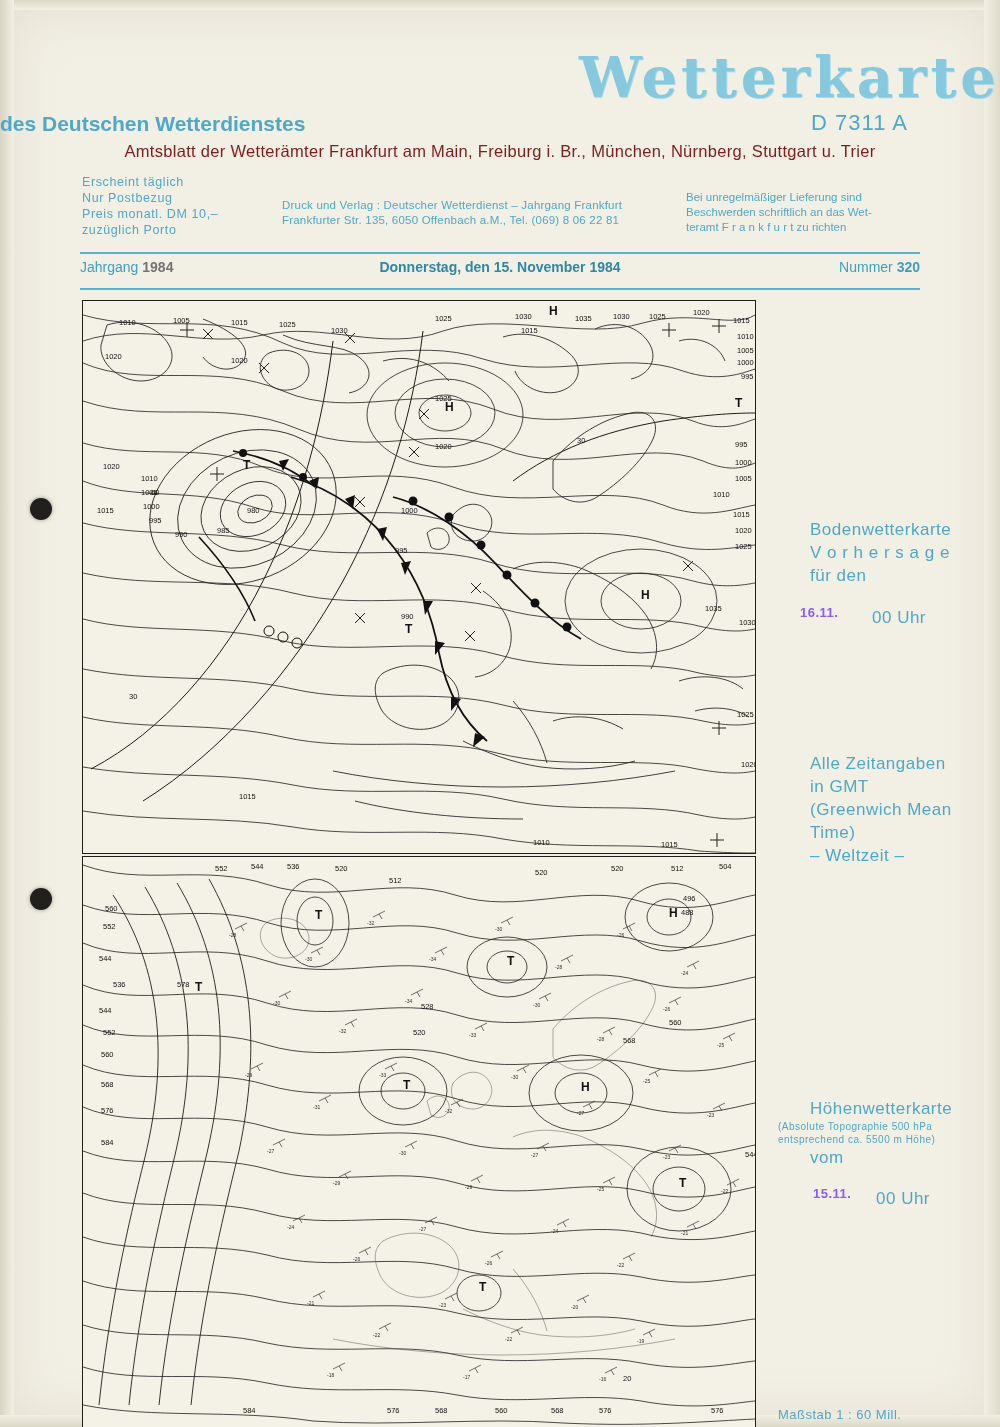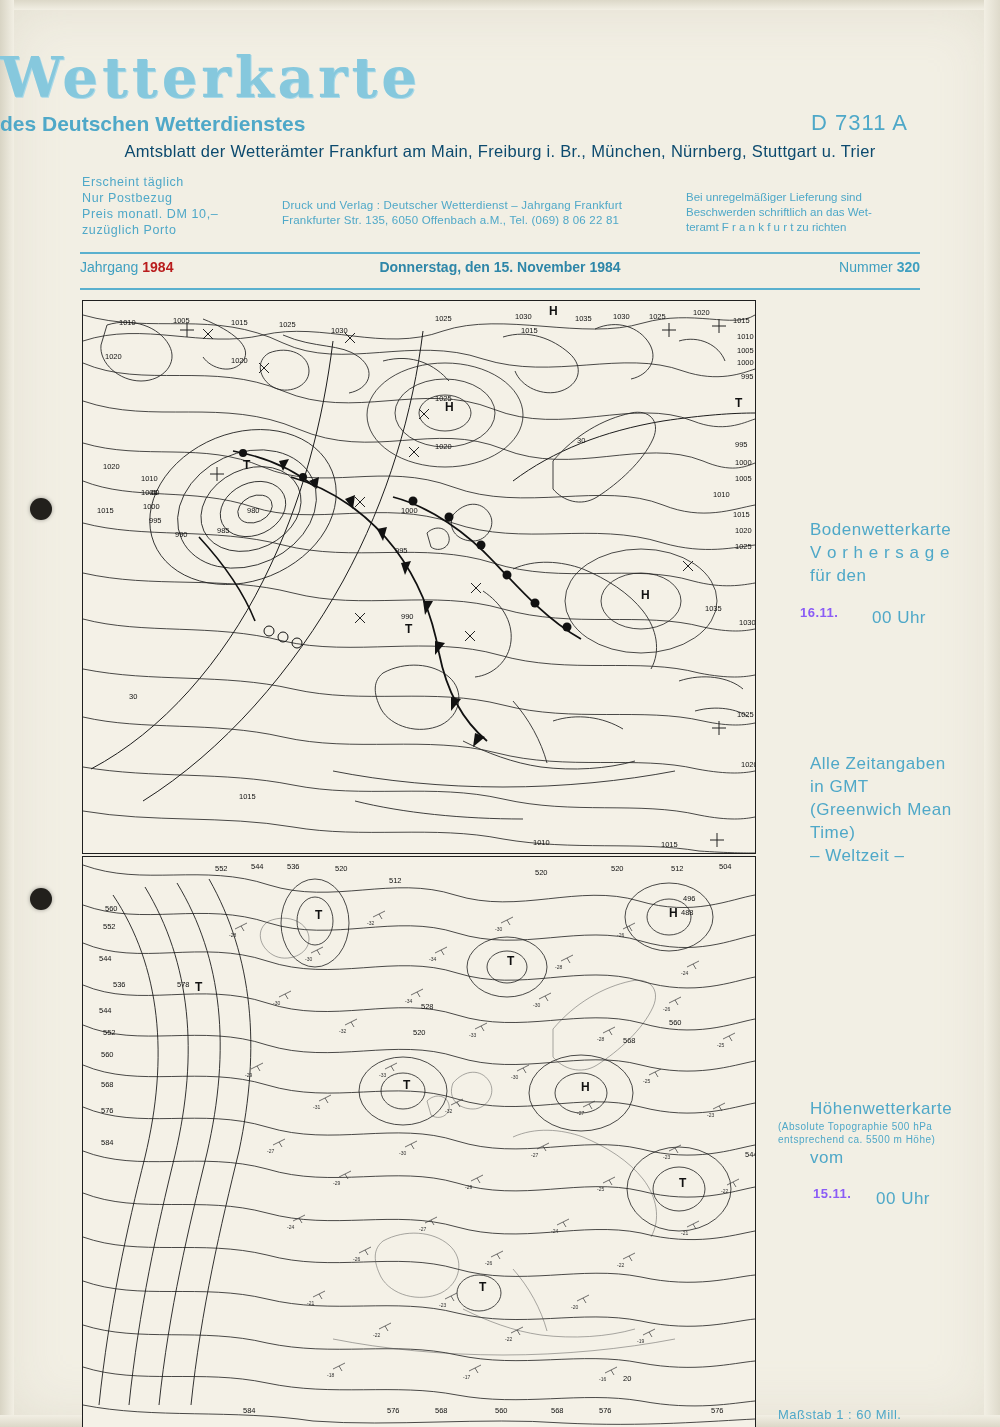--- a/index.html
+++ b/index.html
@@ -36,21 +36,21 @@
   }
   .paper-edge-b {
     position: absolute; left: 0; bottom: 0; width: 1000px; height: 12px;
     background: linear-gradient(to top, #dcd8c8, #f2efe4);
   }
 
   
   .masthead-title {
     position: absolute;
     left: 0; top: 44px; width: 1000px;
-    text-align: left;
+    text-align: right;
     font-family: "DejaVu Serif", serif;
     font-weight: bold;
     font-size: 56px;
     letter-spacing: 4px;
     color: #86c8dd;
     text-shadow: 1px 1px 0 #a9d9e8;
   }
   .masthead-sub {
     position: absolute;
     left: 0; top: 112px; width: 1000px;
@@ -64,21 +64,21 @@
     right: 92px; top: 110px;
     font-size: 22px;
     letter-spacing: 1px;
     color: #4fa8c8;
   }
   .masthead-line3 {
     position: absolute;
     left: 0; top: 142px; width: 1000px;
     text-align: center;
     font-size: 16.5px;
-    color: #0c4a6e;
+    color: #7f1d1d;
     letter-spacing: 0.3px;
   }
 
   .imprint-left {
     position: absolute;
     left: 82px; top: 174px;
     font-size: 12.5px;
     line-height: 16px;
     color: #4fa8c8;
     letter-spacing: 0.6px;
@@ -107,21 +107,21 @@
   .rule.r1 { top: 252px; }
   .rule.r2 { top: 288px; }
 
   .issue-row {
     position: absolute;
     left: 80px; top: 259px; width: 840px; height: 24px;
     color: #3f9fc0;
     font-size: 14px;
   }
   .issue-left { position: absolute; left: 0; top: 0; }
-  .issue-left b { font-weight: bold; color: #b91c1c; }
+  .issue-left b { font-weight: bold; color: #737373; }
   .issue-center { position: absolute; left: 0; top: 0; width: 840px; text-align: center; font-weight: bold; color: #2e86a8; }
   .issue-right { position: absolute; right: 0; top: 0; }
 
   
   .map-box {
     position: absolute;
     border: 1.5px solid #1f1f1f;
     background: #f4f1e7;
     overflow: hidden;
   }

